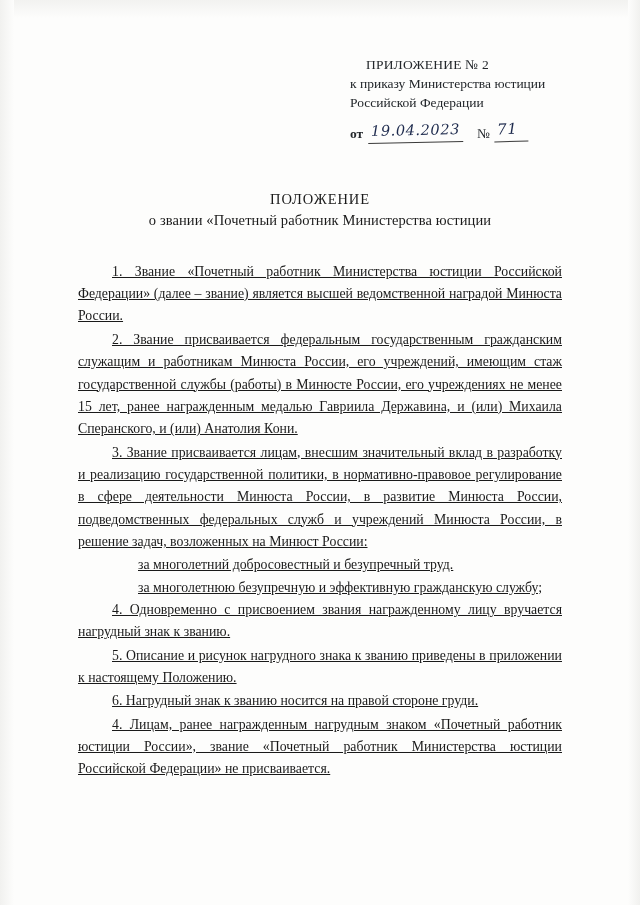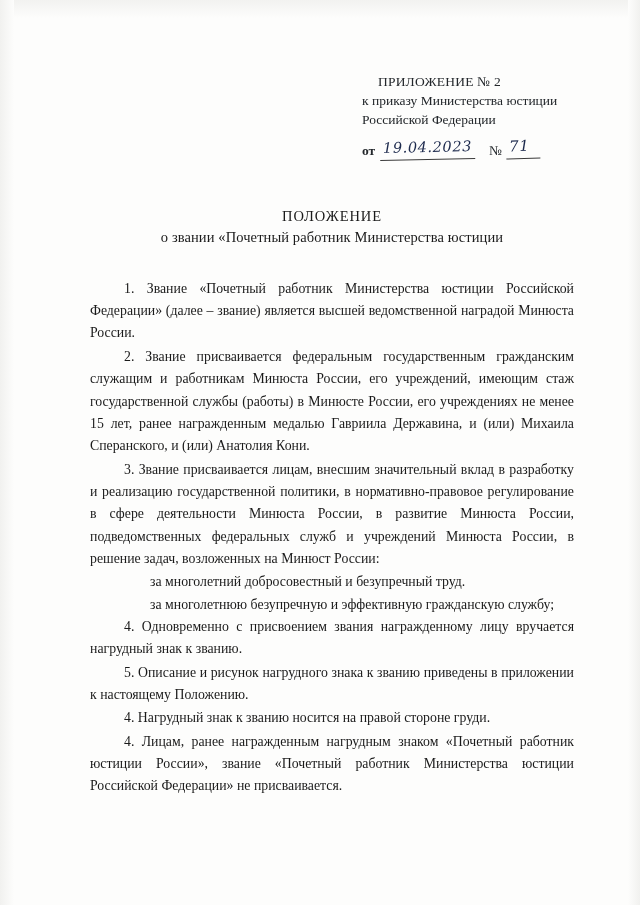--- a/index.html
+++ b/index.html
@@ -35,23 +35,22 @@
   }
   .scan-edge-right {
     position: absolute;
     top: 0; bottom: 0; right: 0;
     width: 12px;
     background: linear-gradient(to left, #f1f1ef, #fdfdfc);
   }
   .content {
     position: absolute;
     left: 78px;
-    top: 72px;
+    top: 55px;
     width: 484px;
-    margin-left: 12px;
   }
 
   
   .header-block {
     margin-left: 270px;
     width: 300px;
     font-size: 13.5px;
     line-height: 1.42;
     color: #23272b;
   }
@@ -122,20 +121,21 @@
   .body-block {
     margin-top: 30px;
     font-size: 13.8px;
     line-height: 1.62;
     text-align: justify;
     text-justify: inter-word;
   }
   .para {
     text-indent: 34px;
     margin: 0 0 1px 0;
+    text-decoration: underline;
   }
   .para.sub {
     text-indent: 60px;
     margin: 0;
   }
 </style>
 </head>
 <body>
 
 <div class="page">
@@ -163,18 +163,18 @@
     </div>
 
     <div class="body-block">
       <p class="para">1. Звание «Почетный работник Министерства юстиции Российской Федерации» (далее – звание) является высшей ведомственной наградой Минюста России.</p>
       <p class="para">2. Звание присваивается федеральным государственным гражданским служащим и работникам Минюста России, его учреждений, имеющим стаж государственной службы (работы) в Минюсте России, его учреждениях не менее 15 лет, ранее награжденным медалью Гавриила Державина, и (или) Михаила Сперанского, и (или) Анатолия Кони.</p>
       <p class="para">3. Звание присваивается лицам, внесшим значительный вклад в разработку и реализацию государственной политики, в нормативно-правовое регулирование в сфере деятельности Минюста России, в развитие Минюста России, подведомственных федеральных служб и учреждений Минюста России, в решение задач, возложенных на Минюст России:</p>
       <p class="para sub">за многолетний добросовестный и безупречный труд.</p>
       <p class="para sub">за многолетнюю безупречную и эффективную гражданскую службу;</p>
       <p class="para">4. Одновременно с присвоением звания награжденному лицу вручается нагрудный знак к званию.</p>
       <p class="para">5. Описание и рисунок нагрудного знака к званию приведены в приложении к настоящему Положению.</p>
-      <p class="para">4. Нагрудный знак к званию носится на правой стороне груди.</p>
+      <p class="para">6. Нагрудный знак к званию носится на правой стороне груди.</p>
       <p class="para">4. Лицам, ранее награжденным нагрудным знаком «Почетный работник юстиции России», звание «Почетный работник Министерства юстиции Российской Федерации» не присваивается.</p>
     </div>
 
   </div>
 </div>
 
 </body></html>

